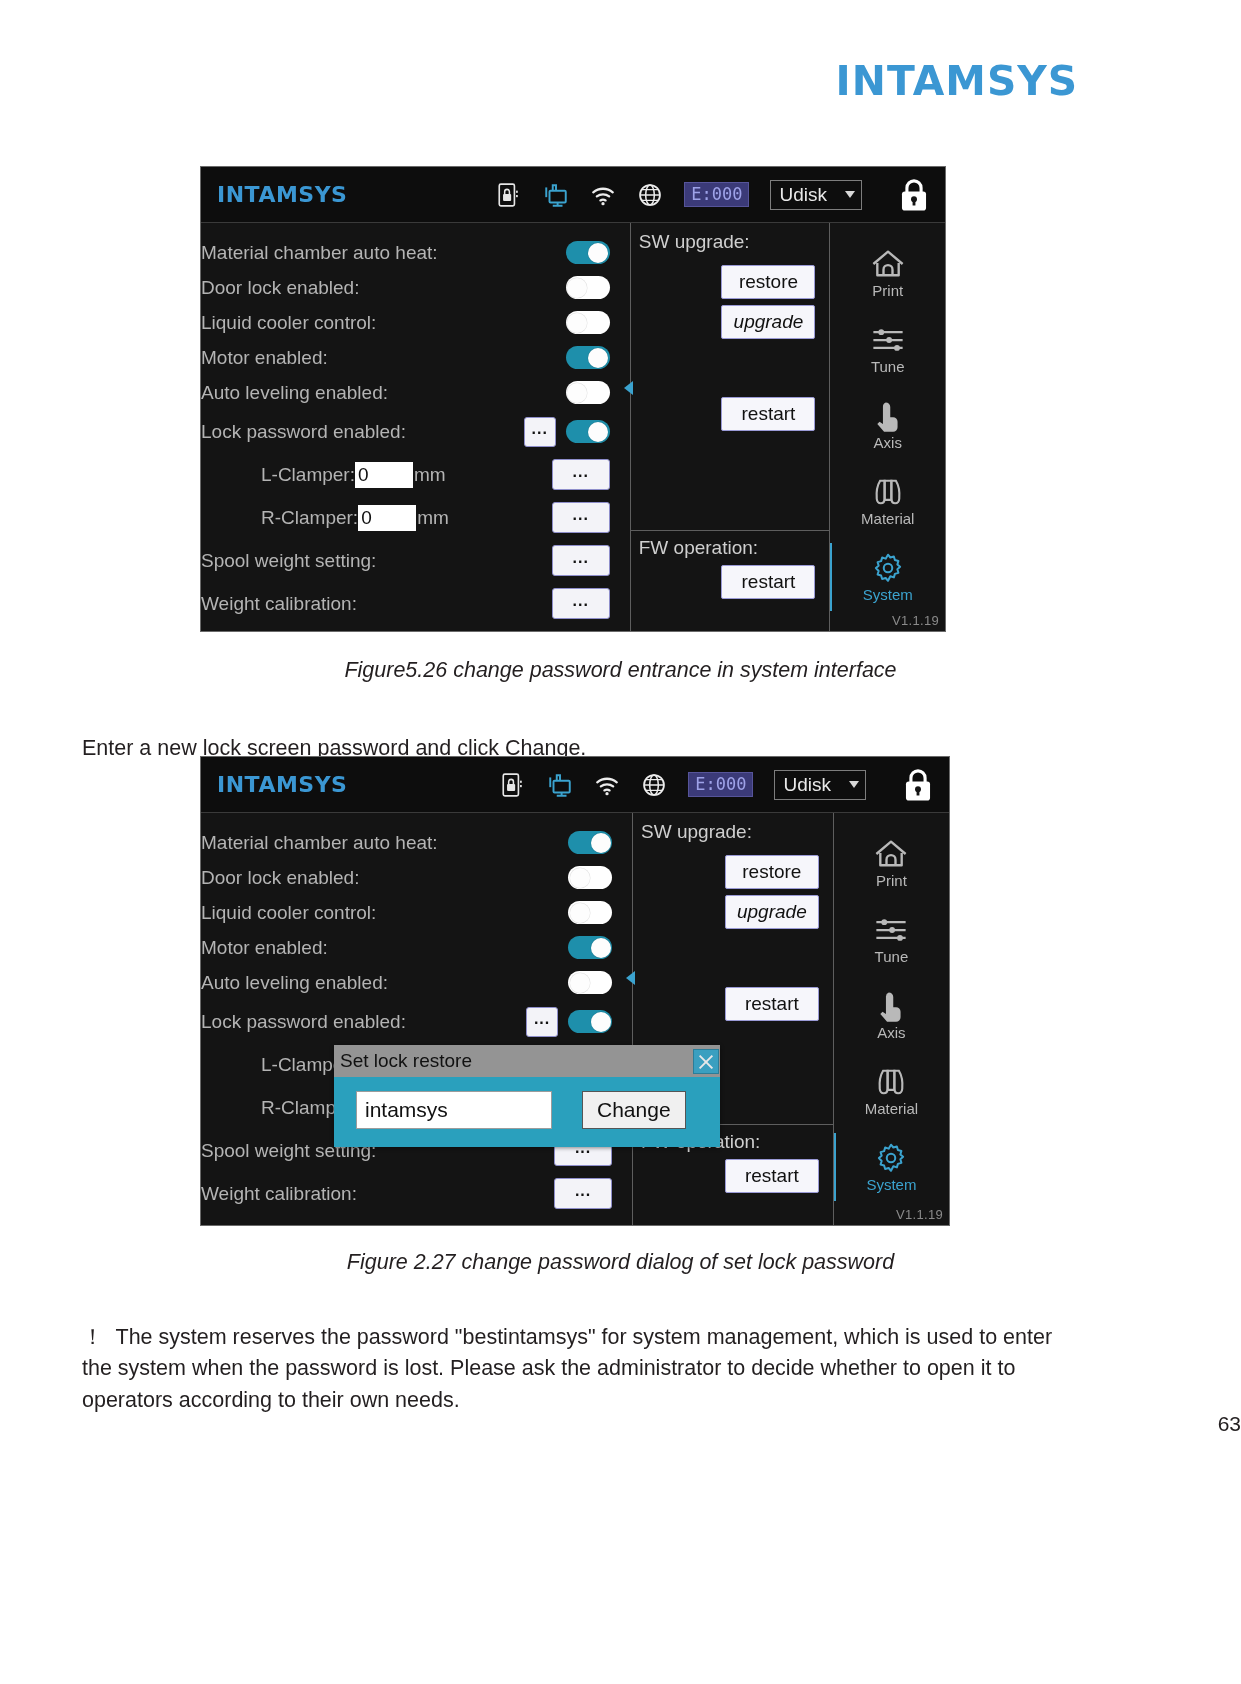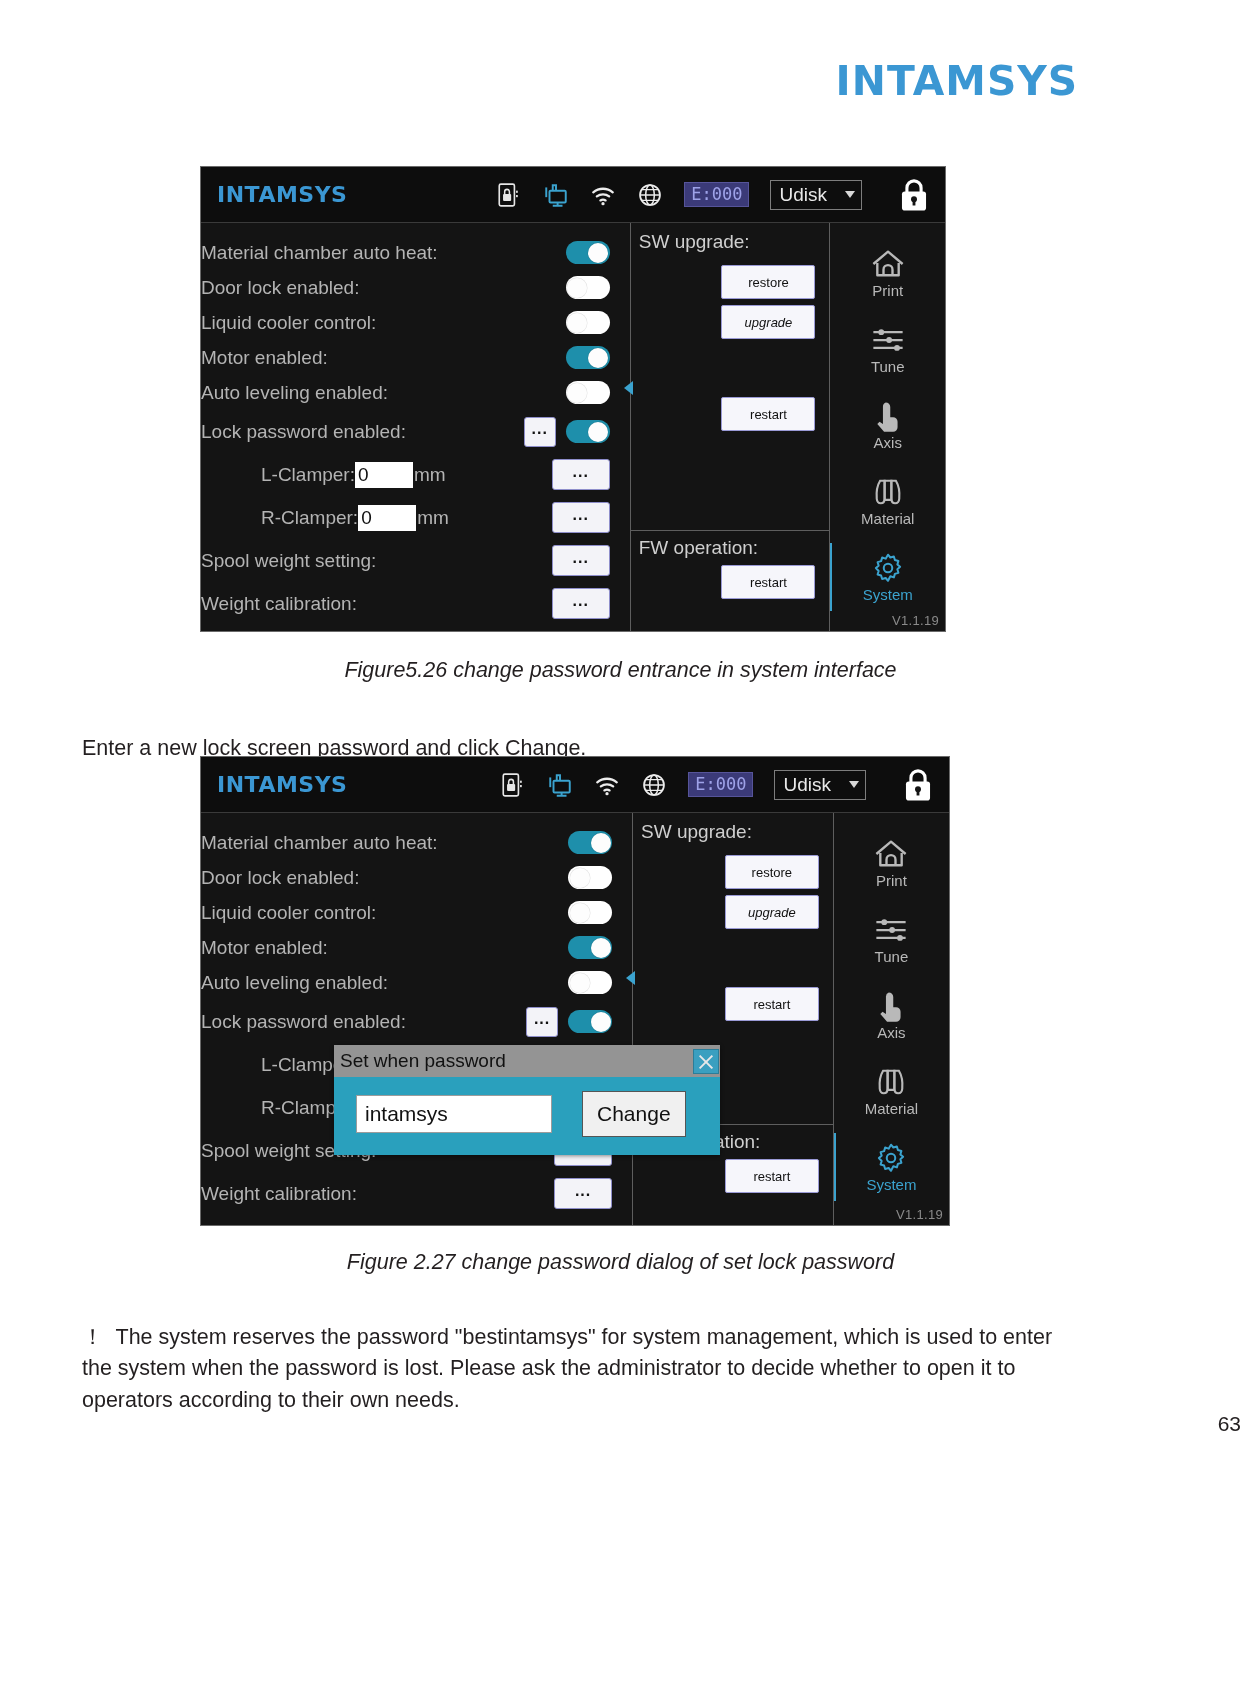--- a/index.html
+++ b/index.html
@@ -171,21 +171,21 @@
     padding: 8px 0 0 8px;
     position: relative;
   }
   .mid-fw { height: 100px; padding: 6px 0 0 8px; }
   .group-title { color: #cfcfcf; font-size: 19px; margin-bottom: 6px; }
   .act-btn {
     background: #f6f6fb;
     border: 1px solid #9a9ad6;
     border-radius: 2px;
     color: #111;
-    font-size: 13px;
+    font-size: 19px;
     width: 94px;
     height: 34px;
     display: flex; align-items: center; justify-content: center;
     margin: 0 0 0 auto;
     margin-right: 14px;
   }
   .mt12 { margin-top: 12px; }
   .mt60 { margin-top: 58px; }
   .mt8  { margin-top: 6px; font-style: italic; }
 
@@ -280,21 +280,21 @@
     width: 196px;
     height: 38px;
     font-size: 21px;
     padding: 0 8px;
     color: #111;
     font-family: "Liberation Sans", sans-serif;
   }
   .modal-change {
     background: #f0f0f0;
     border: 1px solid #555;
-    height: 46px;
+    height: 38px;
     padding: 8px 14px;
     font-size: 21px;
     color: #111;
     display:flex; align-items:center; justify-content:center;
   }
 
   
   .caption {
     position: absolute;
     width: 100%;
@@ -714,21 +714,21 @@
           <circle cx="16" cy="16" r="4" fill="none" stroke="#3ba3cf" stroke-width="1.9"></circle>
         </svg>
         <span>System</span>
       </div>
       <div class="version">V1.1.19</div>
     </div>
   </div>
 
   <div class="modal">
     <div class="modal-title">
-      <span>Set when password</span>
+      <span>Set lock restore</span>
       <span class="modal-close"></span>
     </div>
     <div class="modal-body">
       <input class="modal-input" type="text" value="intamsys" style="">
       <div class="modal-change">Change</div>
     </div>
   </div>
 </div>
 
 <div class="caption" id="cap-2">Figure 2.27 change password dialog of set lock password</div>

